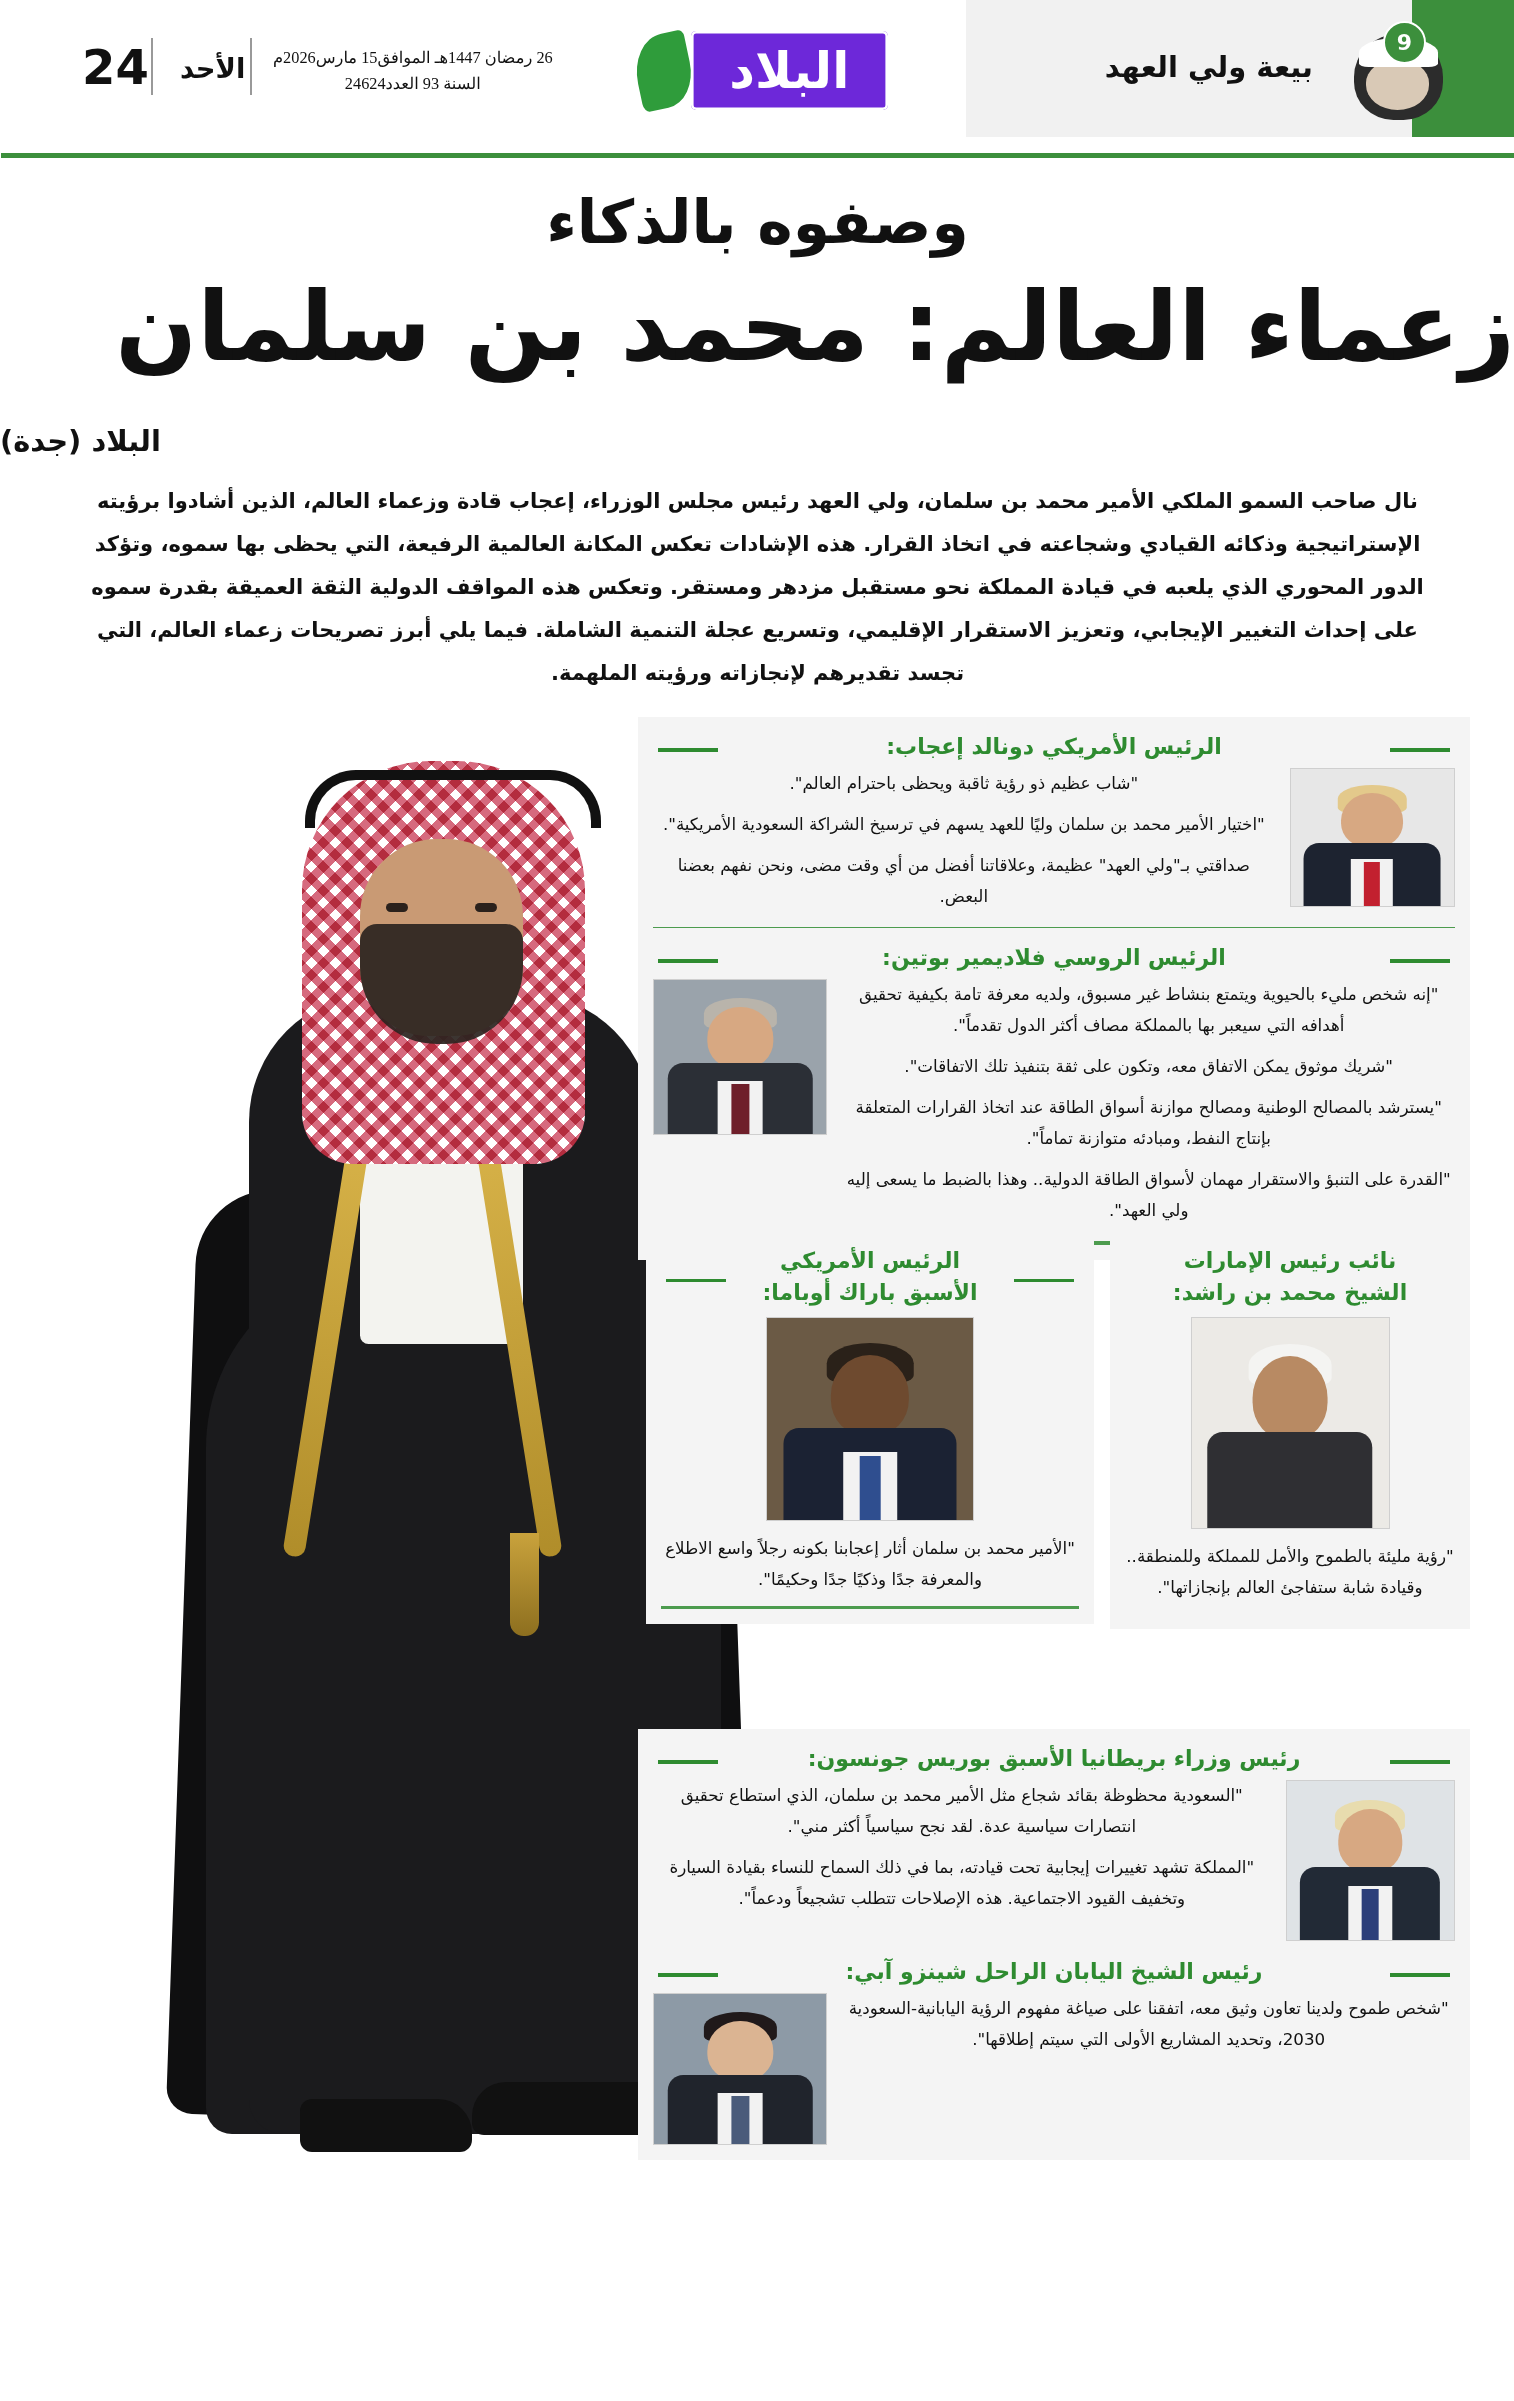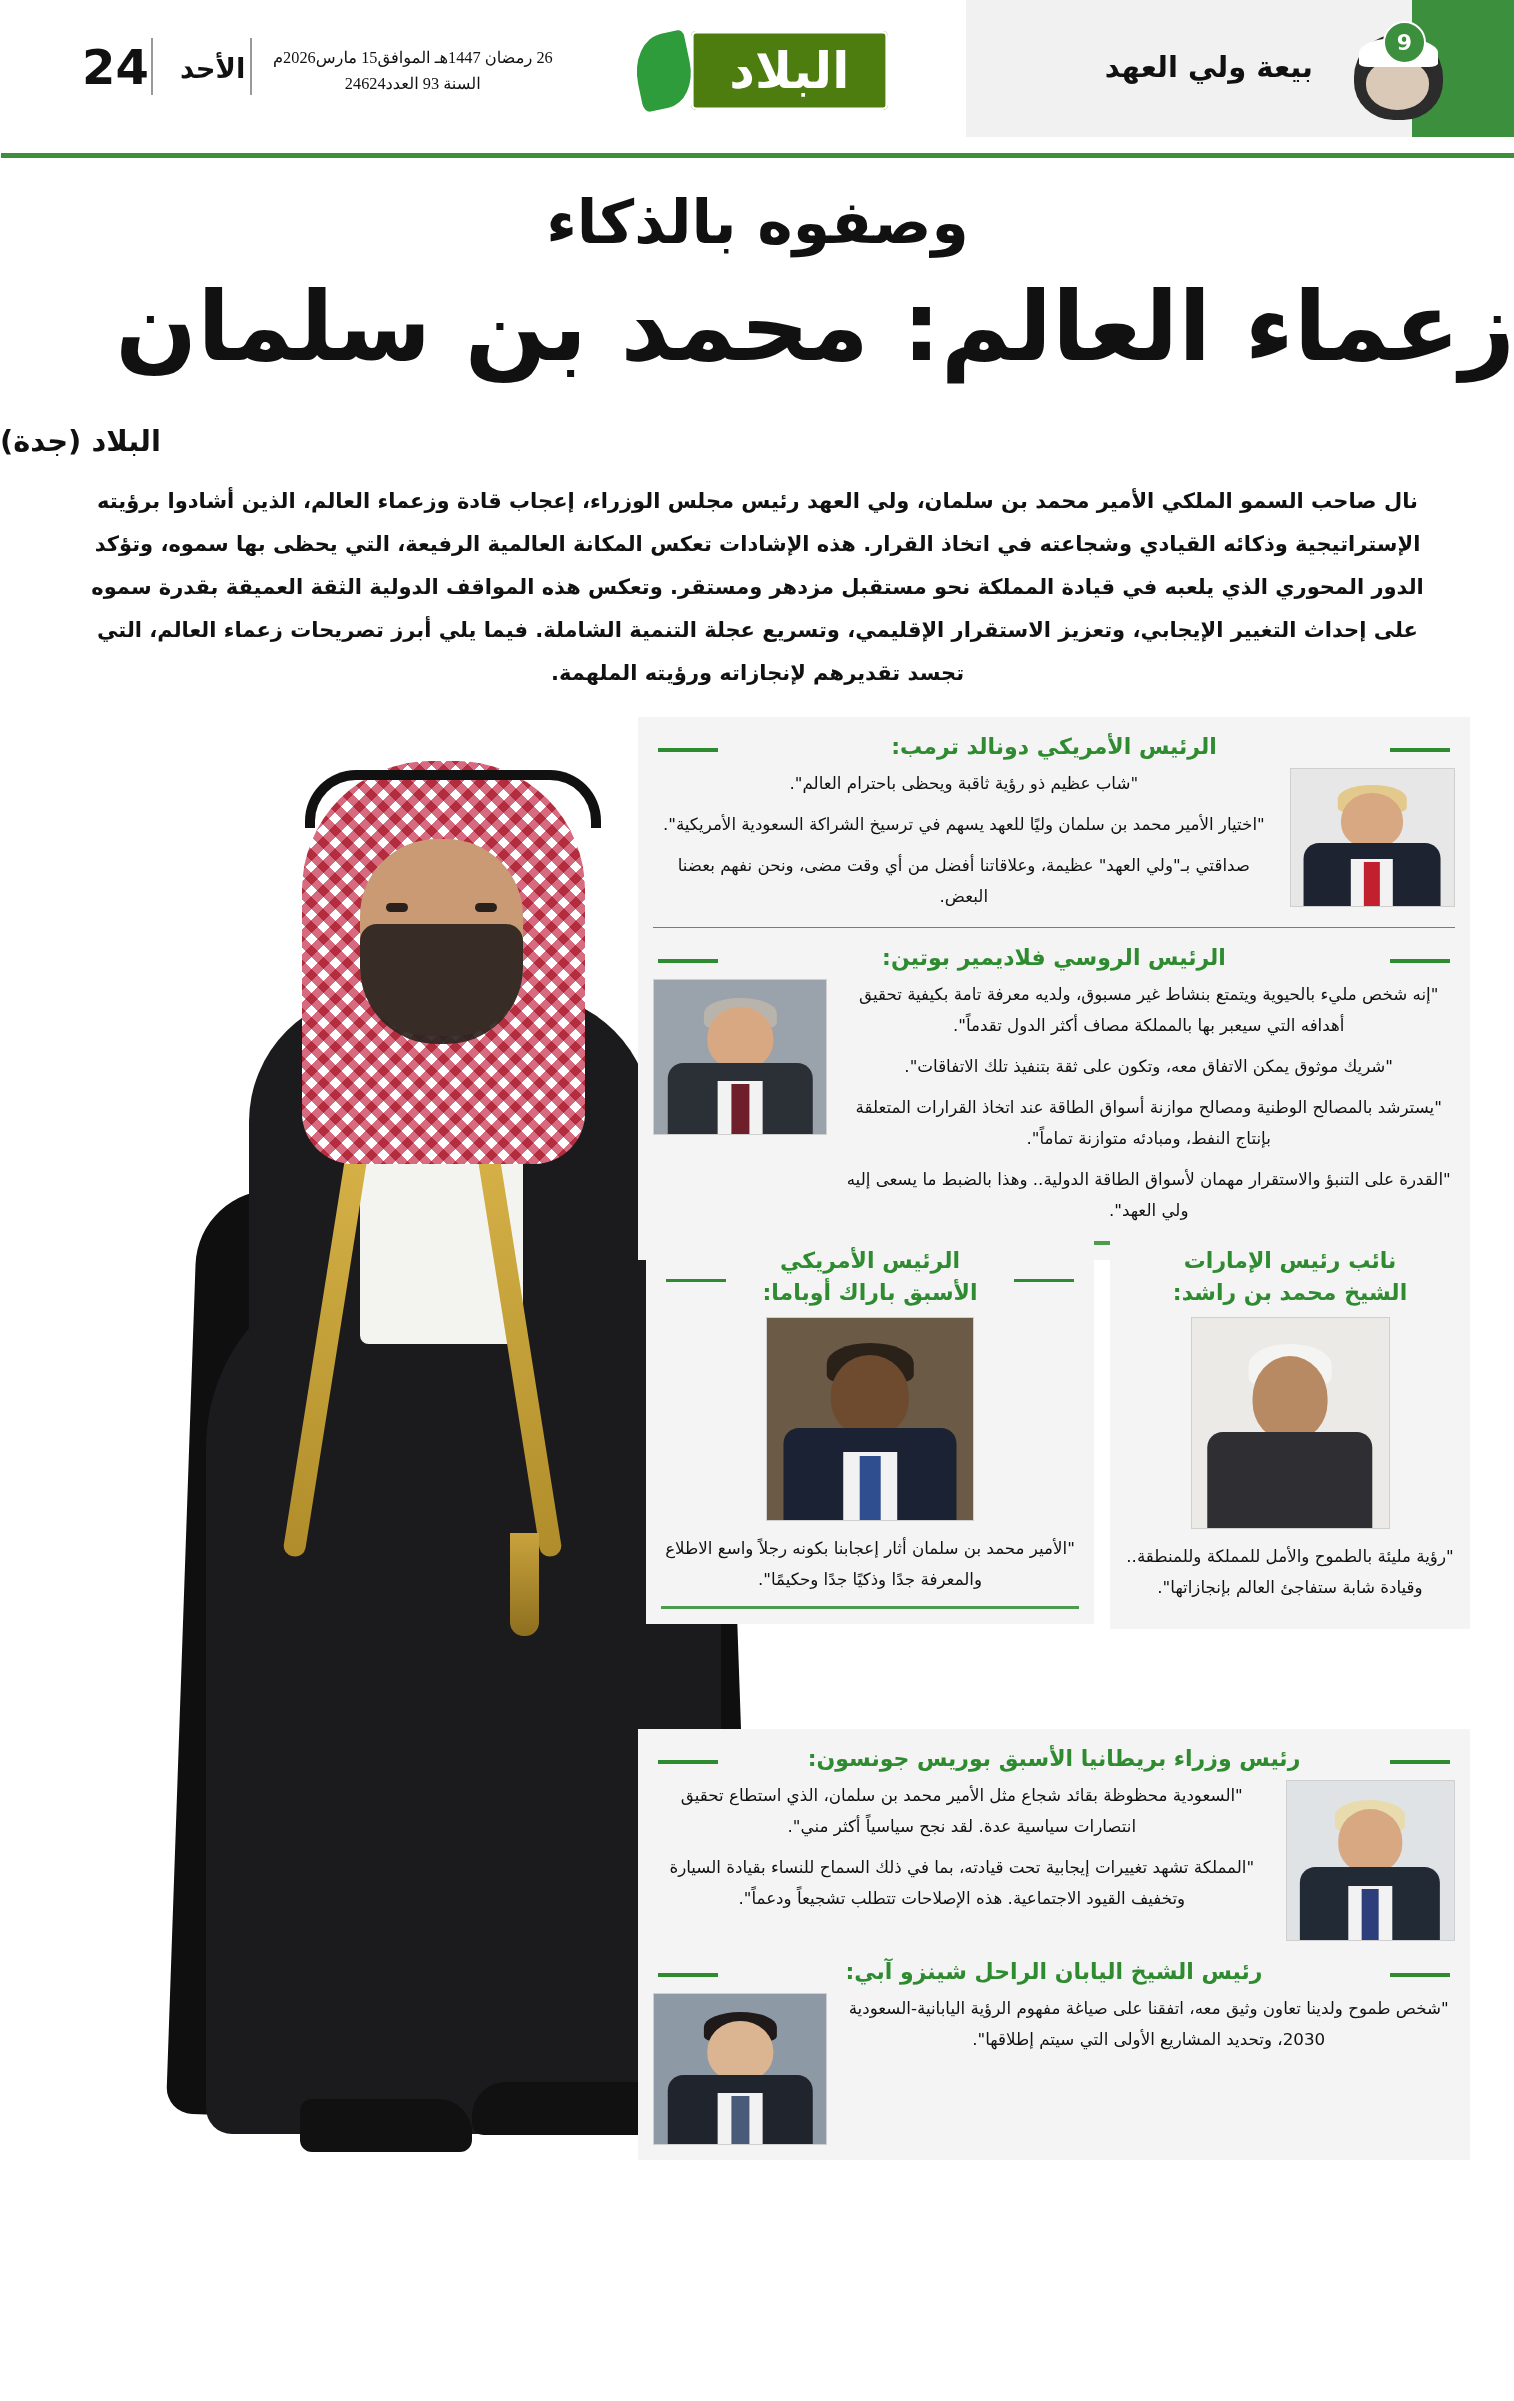--- a/index.html
+++ b/index.html
@@ -58,21 +58,21 @@
     position:absolute;right:202px;top:50px;
     font-size:29px;font-weight:bold;color:#111;
     letter-spacing:0;
   }
   .mh-logo{
     position:absolute;left:0;right:0;margin:0 auto;top:19px;
     width:309px;height:103px;
     display:flex;align-items:center;justify-content:center;
   }
   .logo-box{
-    width:197px;height:79px;background:#4d7c0f;border-radius:5.1px;
+    width:197px;height:79px;background:#6d28d9;border-radius:5.1px;
     display:flex;align-items:center;justify-content:center;
     color:#fff;font-size:50px;font-weight:bold;
     box-shadow:0 0 0 2.6px #ffffff inset;
   }
   .logo-leaf{
     width:55px;height:74px;margin-left:8.6px;
     background:#2f9c3b;
     border-radius:60% 10% 55% 12%;
     transform:rotate(-12deg);
   }
@@ -323,21 +323,21 @@
     <div class="p-igal"></div>
     <div class="p-shoe1"></div>
     <div class="p-shoe2"></div>
   </div>
 
   <div class="blocks">
 
     <div class="block" id="blk-trump">
       <div class="block-title">
         <span class="rule r"></span>
-        <span>الرئيس الأمريكي دونالد ترمب:</span>
+        <span>الرئيس الأمريكي دونالد إعجاب:</span>
         <span class="rule l"></span>
       </div>
       <div class="block-body">
         <div class="thumb" style="width:163px;height:137px;">
           <div class="ph trump">
               <div class="sky"></div>
               <div class="hair"></div>
               <div class="head"></div>
               <div class="suit"></div>
               <div class="shirt"></div>

